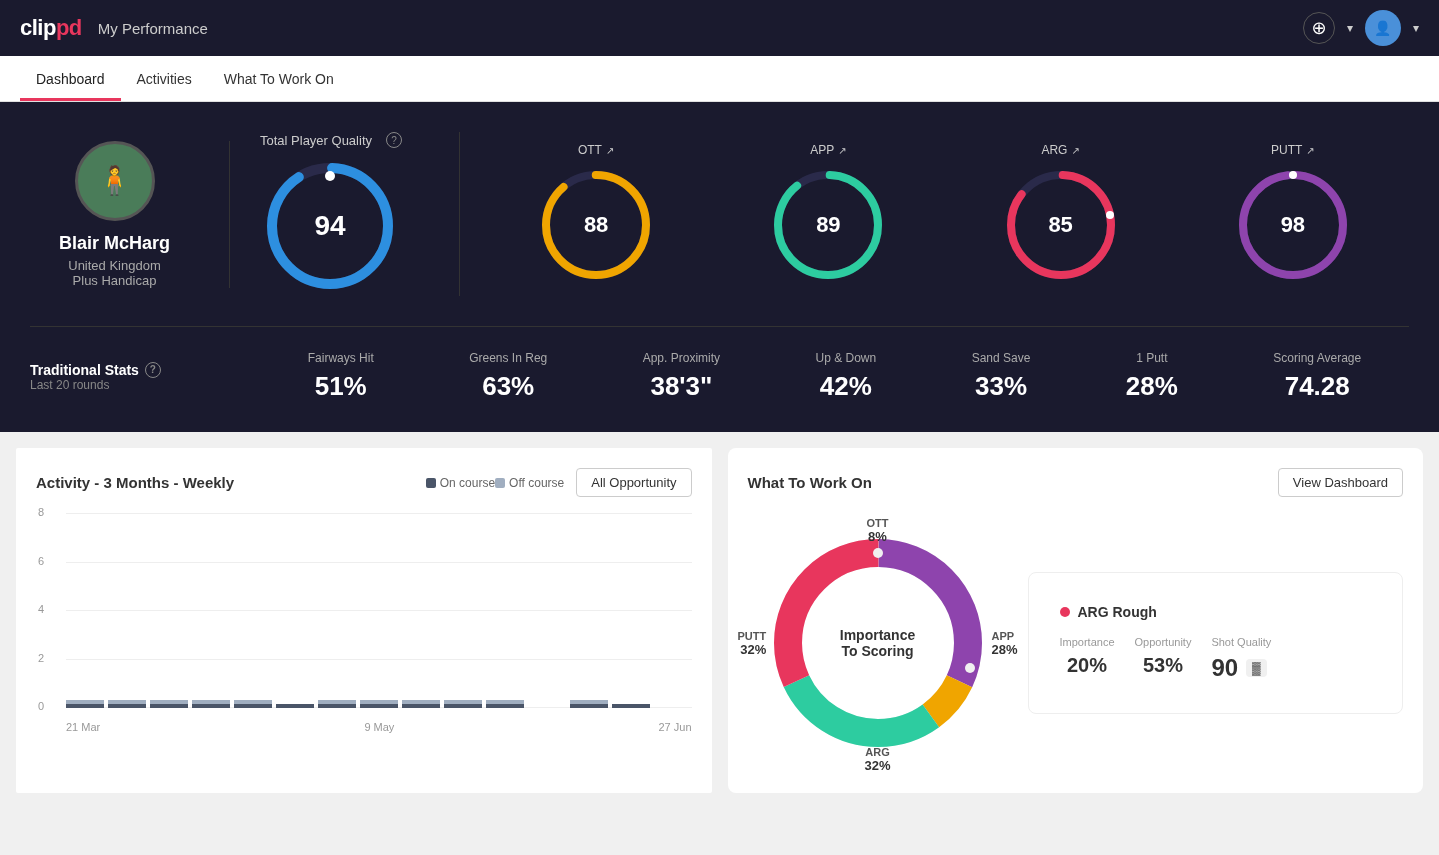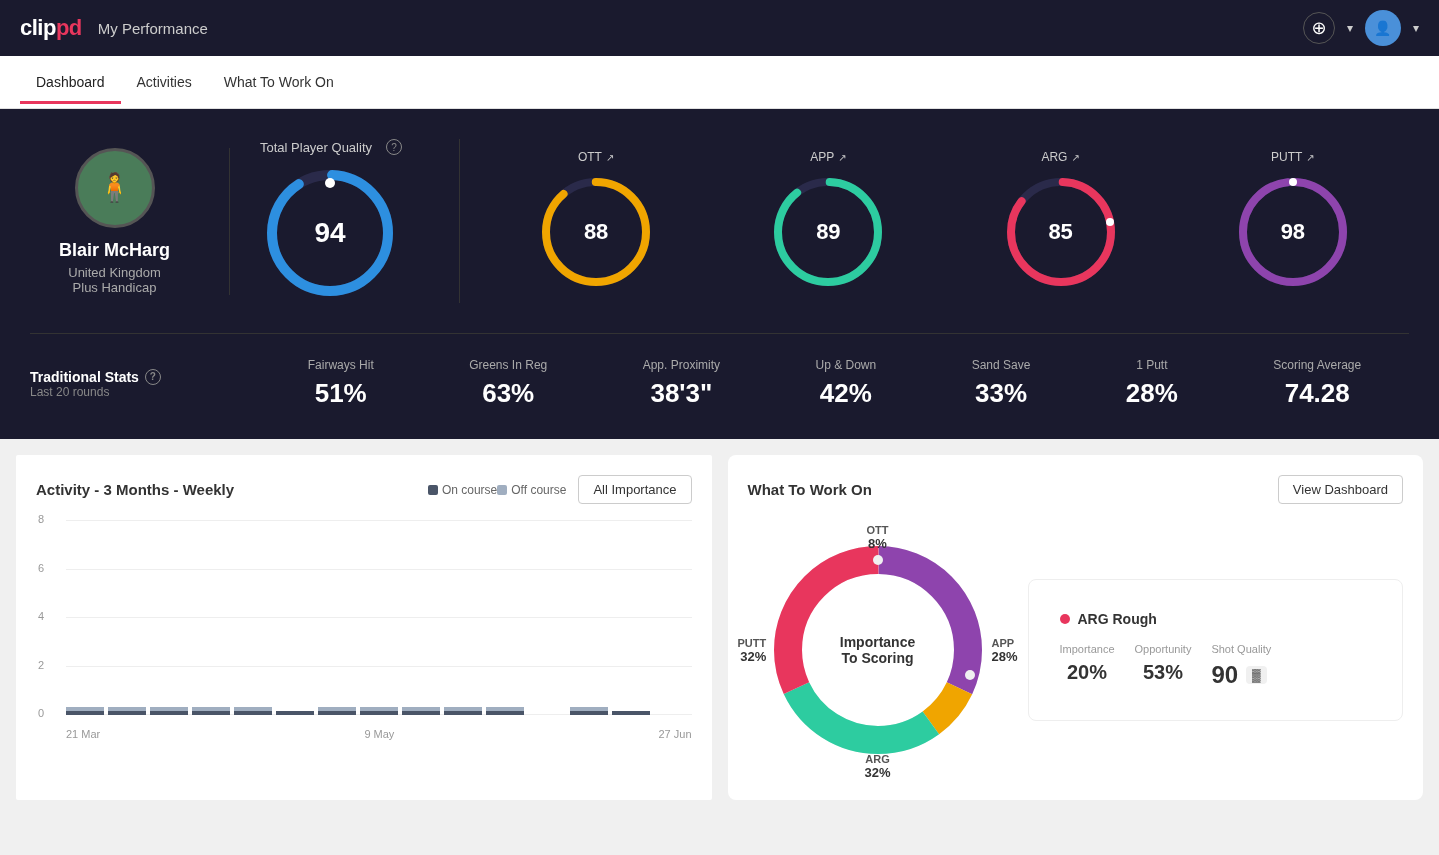--- a/index.html
+++ b/index.html
@@ -28,21 +28,21 @@
       display: flex; align-items: center; justify-content: center; font-size: 14px; cursor: pointer;
     }
     .header-dropdown { color: #ccc; font-size: 12px; cursor: pointer; }
 
     
     .nav-tabs {
       background: #fff;
       display: flex;
       align-items: center;
       padding: 0 20px;
-      height: 53px;
+      height: 46px;
       border-bottom: 1px solid #e0e0e0;
     }
     .nav-tab {
       color: #333;
       font-size: 14px;
       font-weight: 500;
       padding: 14px 16px;
       cursor: pointer;
       position: relative;
       text-decoration: none;
@@ -525,21 +525,21 @@
         <div class="legend">
           <div class="legend-item">
             <div class="legend-dot" style="background:#4a5568;"></div>
             <span>On course</span>
           </div>
           <div class="legend-item">
             <div class="legend-dot" style="background:#a0aec0;"></div>
             <span>Off course</span>
           </div>
         </div>
-        <button class="all-activities-btn">All Importance</button>
+        <button class="all-activities-btn">All Opportunity</button>
       </div>
     </div>
 
     <div class="chart-area">
       <div class="chart-grid">
         <div class="grid-line">
             <span class="grid-label">8</span>
           </div>
         <div class="grid-line">
             <span class="grid-label">6</span>

